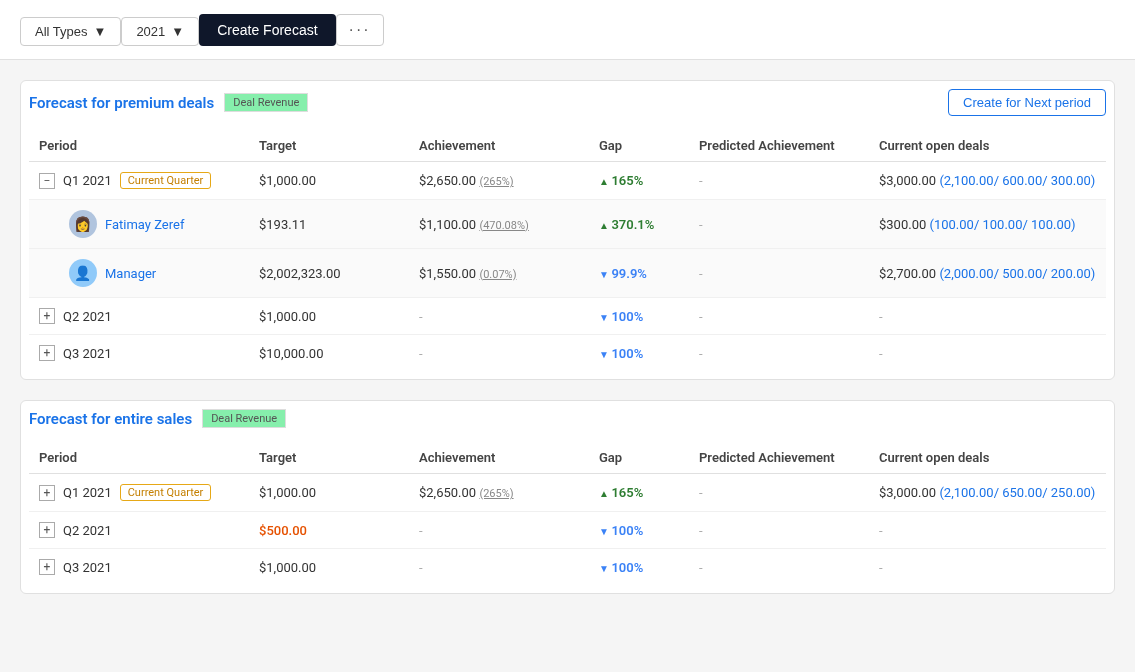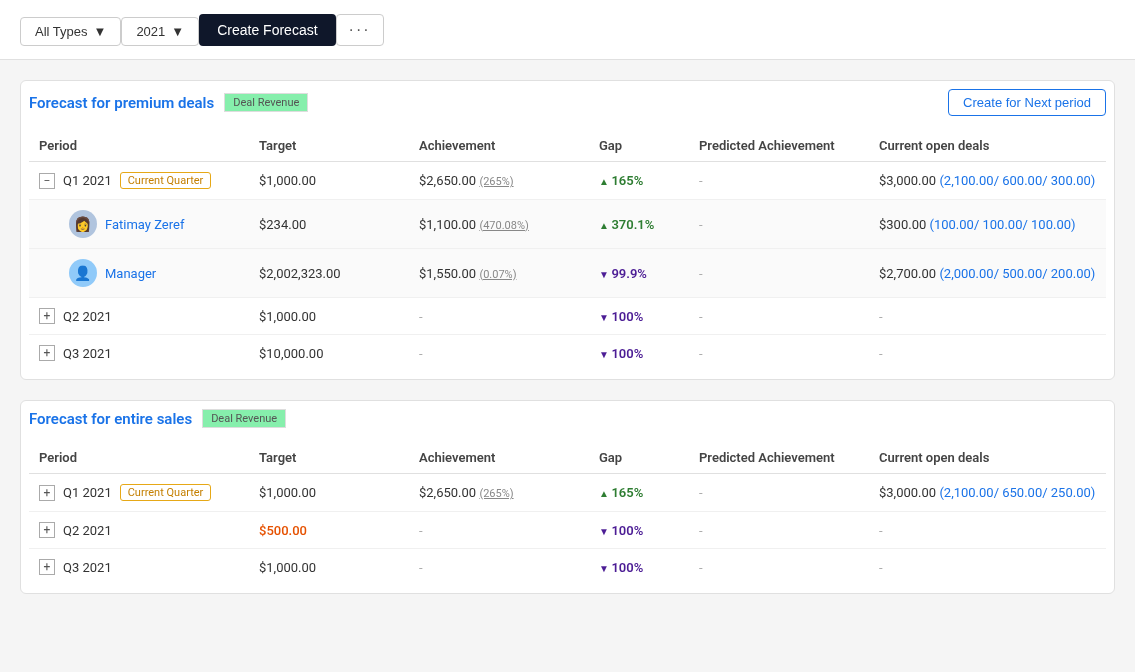--- a/index.html
+++ b/index.html
@@ -161,21 +161,21 @@
       border-radius: 3px;
       font-size: 11px;
       white-space: nowrap;
       text-align: right;
     }
     .gap-up {
       color: #2e7d32;
       font-weight: 600;
     }
     .gap-down {
-      color: #4c1d95;
+      color: #3b82f6;
       font-weight: 600;
     }
     .arrow-up::before { content: '▲ '; font-size: 10px; }
     .arrow-down::before { content: '▼ '; font-size: 10px; }
     .achievement-pct {
       color: #888;
       font-size: 11px;
       text-decoration: underline;
     }
     .open-deals-link {
@@ -285,21 +285,21 @@
           </td>
         </tr>
 
         <tr class="sub-row">
           <td>
             <div class="person-cell">
               <span class="avatar-placeholder">👩</span>
               <span class="person-name">Fatimay Zeref</span>
             </div>
           </td>
-          <td>$234.00</td>
+          <td>$193.11</td>
           <td>
             <span>$1,100.00</span>
             <span class="achievement-pct">(470.08%)</span>
           </td>
           <td>
             <span class="gap-up arrow-up">370.1%</span>
           </td>
           <td><span class="dash">-</span></td>
           <td>
             <span class="open-deals-main">$300.00</span>

